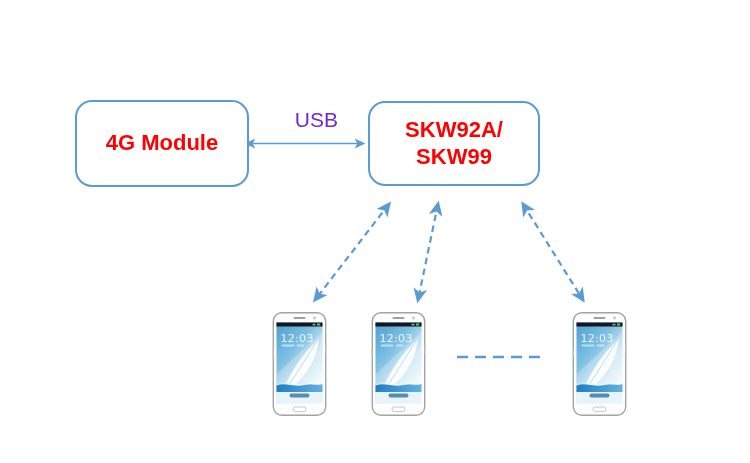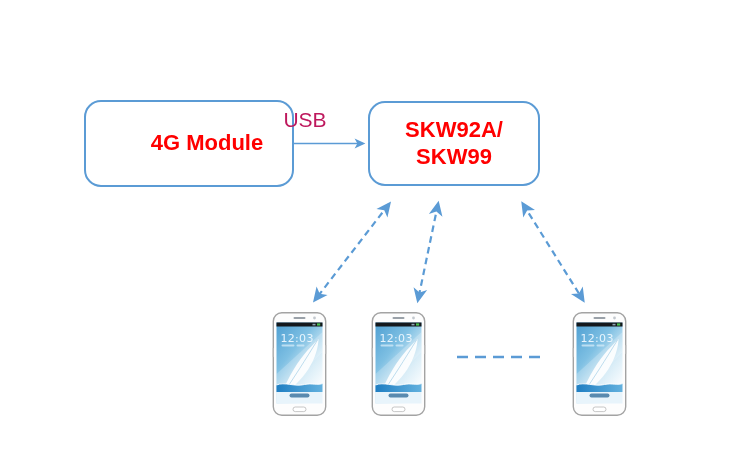--- a/index.html
+++ b/index.html
@@ -6,23 +6,23 @@
   .canvas{
     position:relative;width:750px;height:463px;background:#ffffff;
     font-family:"Liberation Sans",sans-serif;overflow:hidden;
   }
   .connector-layer{position:absolute;left:0;top:0;width:750px;height:463px;pointer-events:none;}
   .node{
     position:absolute;border:2px solid #5b9bd5;border-radius:17px;background:#ffffff;
     display:flex;flex-direction:column;align-items:center;justify-content:center;
     color:#ff0000;font-weight:bold;font-size:22px;line-height:1.22;text-align:center;
   }
-  .node-4g{left:84px;top:100px;width:170px;height:83px;padding-left:36px;}
+  .node-4g{left:75px;top:100px;width:170px;height:83px;}
   .node-skw{left:368px;top:101px;width:168px;height:81px;}
-  .edge-label{position:absolute;color:#be185d;font-size:21px;text-align:center;}
+  .edge-label{position:absolute;color:#6d28d9;font-size:21px;text-align:right;}
   .usb-label{left:272px;top:108px;width:66px;}
   .wifi-label{left:566px;top:214px;width:80px;}
   .phone{position:absolute;width:55px;height:104px;}
   .phone-1{left:272px;top:312px;}
   .phone-2{left:371px;top:312px;}
   .phone-3{left:572px;top:312px;}
   .clock-text{
     font-family:"DejaVu Sans",sans-serif;font-size:11px;fill:#eef8ff;
     letter-spacing:0.3px;opacity:0.95;
   }

